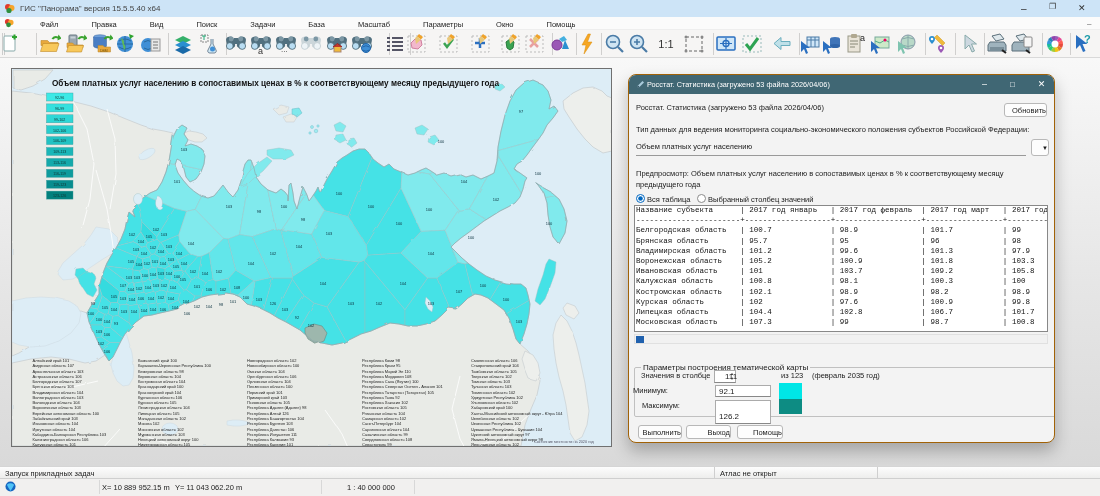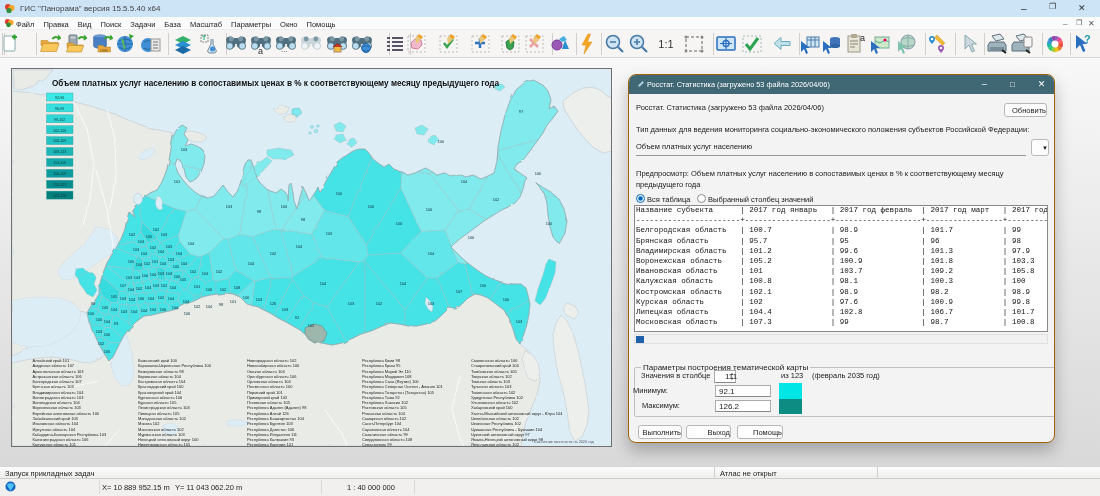--- a/index.html
+++ b/index.html
@@ -1,19 +1,19 @@
 <!DOCTYPE html>
 <html><head><meta charset="utf-8"><style>
 * { margin:0; padding:0; box-sizing:border-box; }
 body { width:1100px; height:496px; font-family:"Liberation Sans", sans-serif; overflow:hidden; position:relative; background:#e9e9e9; }
 .abs { position:absolute; }
 
 #titlebar { left:0; top:0; width:1100px; height:17px; background:#cde4f7; font-size:8px; color:#444; }
 #menubar { left:0; top:17px; width:1100px; height:13px; background:#fbfbfb; font-size:7.5px; color:#222; border-bottom:1px solid #eee; }
-#menubar span { margin-right:9px; }
+#menubar span { margin-right:9px;margin-left:24px; }
 #toolbar { left:0; top:30px; width:1100px; height:28px; background:#f6f5f4; border-bottom:1px solid #d9d9d9; }
 .sep { position:absolute; top:3px; height:22px; width:1px; background:#d0cfce; }
 .ticon { position:absolute; top:3px; width:22px; height:22px; }
 #mdi { left:0; top:58px; width:1100px; height:408px; background:linear-gradient(#f8f8f8,#e6e6e6 55%,#d9d9d9); }
 
 #mapwin { left:11px; top:68px; width:601px; height:379px; border:1px solid #707070; background:#ddedf6; }
 
 #dlg { left:628px; top:74px; width:427px; height:369px; background:#f3f3f3; border:1px solid #a16207;
   border-radius:8px; box-shadow:0 8px 16px rgba(0,0,0,.25); overflow:hidden; }
 #dlgtitle { left:0; top:0; width:427px; height:19px; background:#406774; color:#fff; font-size:7.3px; }
@@ -780,21 +780,21 @@
     <fieldset class="abs" id="grp">
         <legend style="margin-left:6px;padding:0 2px;background:#f3f3f3">Параметры построения тематической карты</legend>
       </fieldset>
     <span class="abs" style="left:12px;top:277px">Значения в столбце</span>
     <span class="inp" style="left:85px;top:276px;width:14px;height:13px;padding:1px 10px">111<span style="position:absolute;right:1px;top:0;font-size:4px;color:#333">▲<br>▼</span></span>
     <span class="abs" style="left:152px;top:277px">из 123</span>
     <span class="abs" style="left:183px;top:277px">(февраль 2035 год)</span>
     <span class="abs" style="left:4px;top:292px">Минимум:</span>
     <span class="inp" style="left:86px;top:291px;width:56px;height:12px;padding:1px 3px">92.1</span>
     <span class="abs" style="left:13px;top:307px">Максимум:</span>
-    <span class="inp" style="left:86px;top:306px;width:56px;height:12px;padding:1px 3px">126.2</span>
+    <span class="inp" style="left:86px;top:306px;width:56px;height:12px;padding:11px 3px">126.2</span>
     <div class="abs" style="left:150px;top:289px;width:23px;height:15.5px;background:#00e6e6"></div>
     <div class="abs" style="left:150px;top:304.5px;width:23px;height:15.5px;background:#0d8c83"></div>
     <span class="btn" style="left:9px;top:331px;width:44px;height:14px;line-height:13px">Выполнить</span>
     <span class="btn" style="left:57px;top:331px;width:45px;height:14px;line-height:13px">Выход</span>
     <span class="btn" style="left:108px;top:331px;width:46px;height:14px;line-height:13px">Помощь</span>
   </div>
 </div>
 
 <div class="abs" id="taskrow">
   <span class="abs" style="left:5px;top:2px">Запуск прикладных задач</span>

